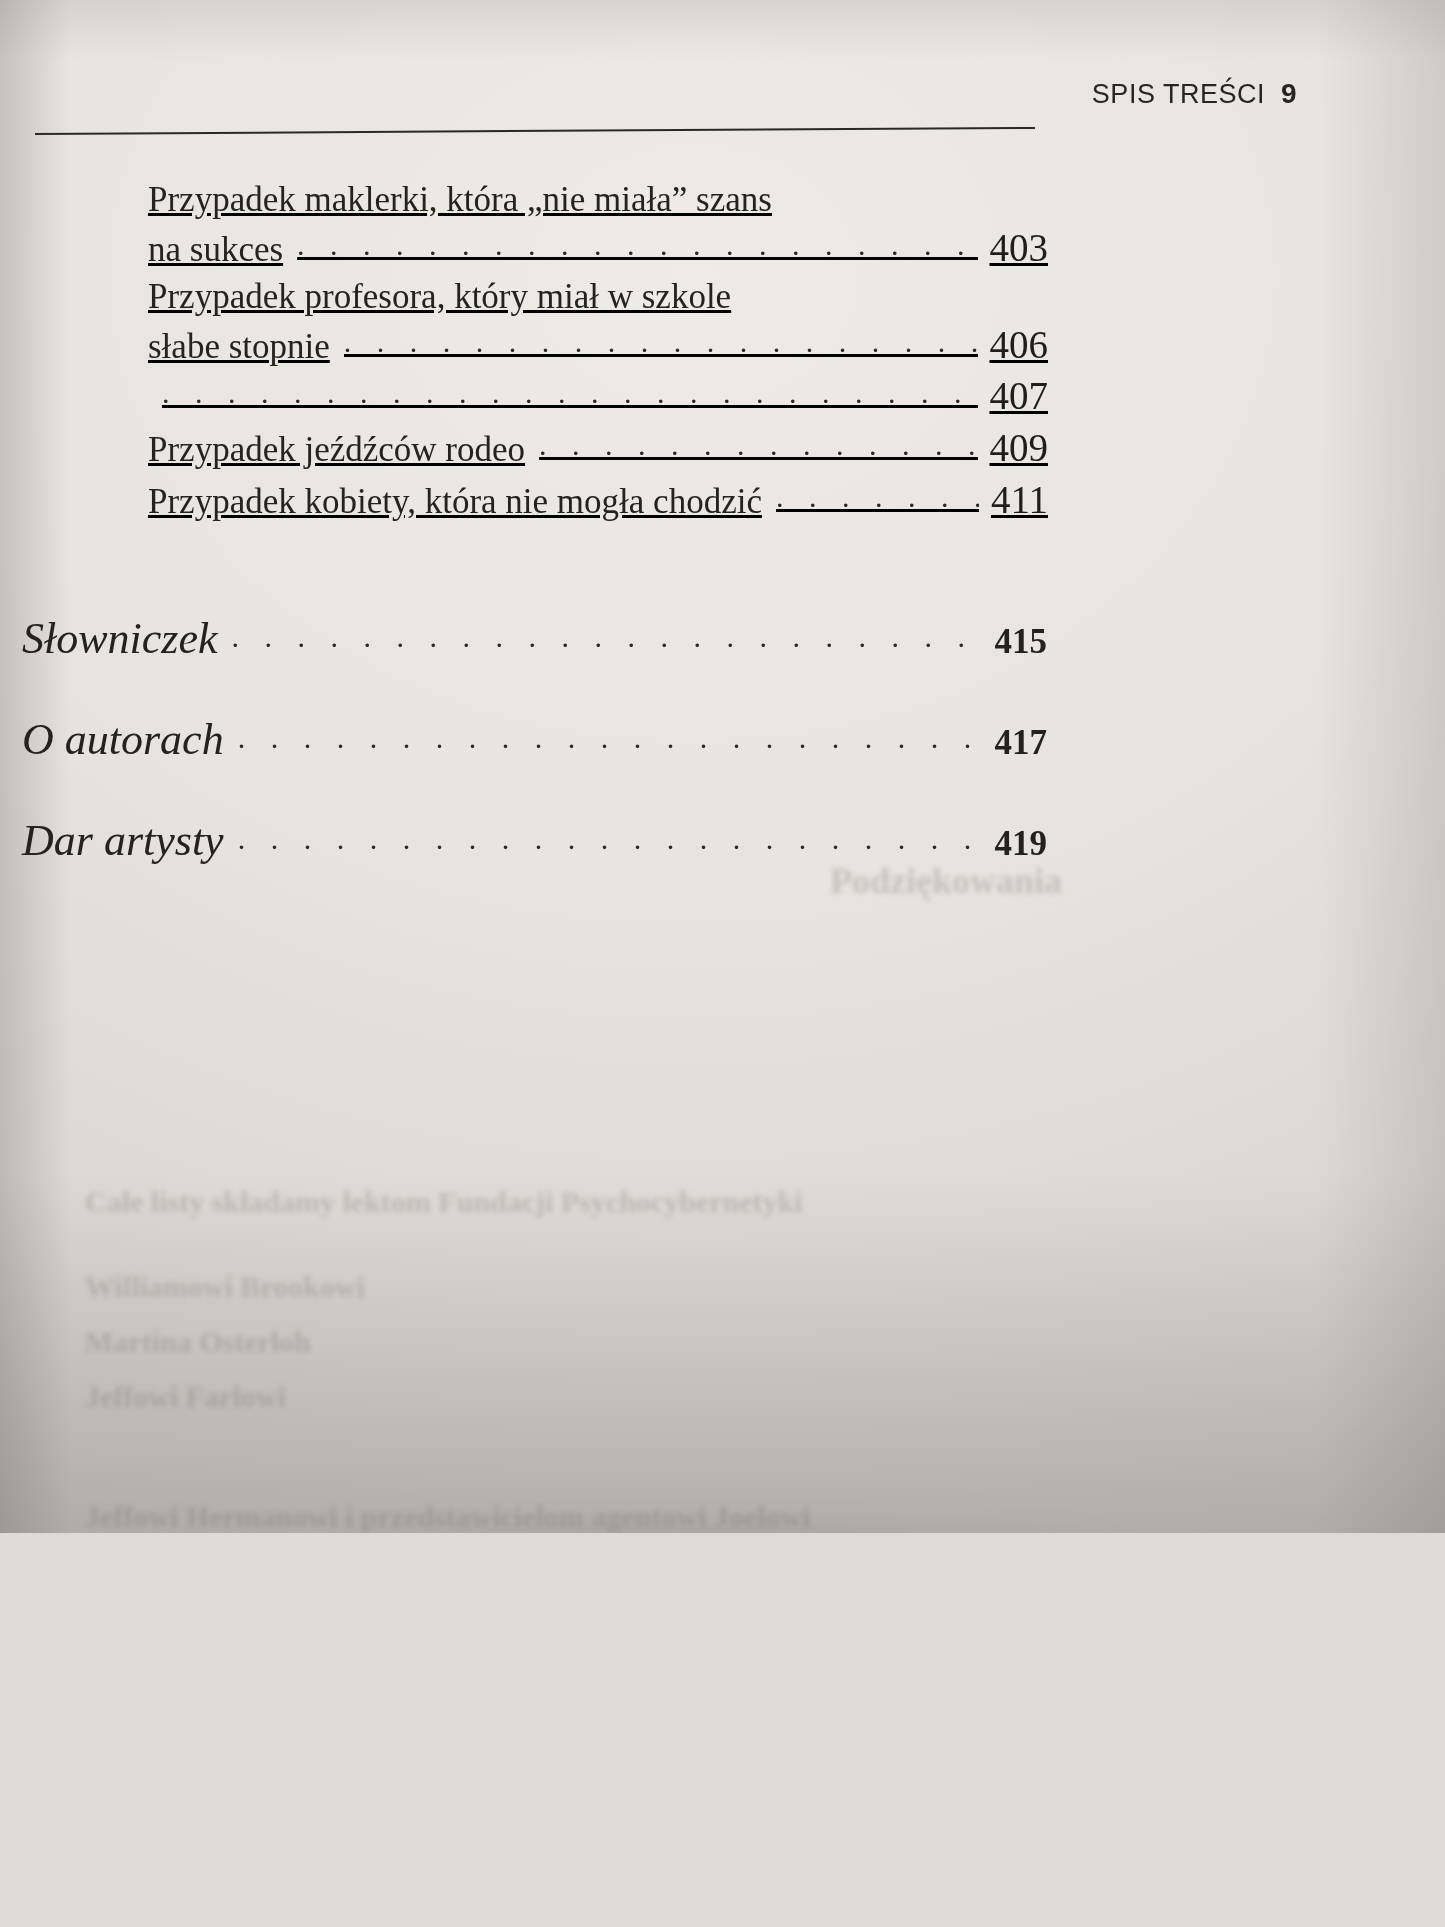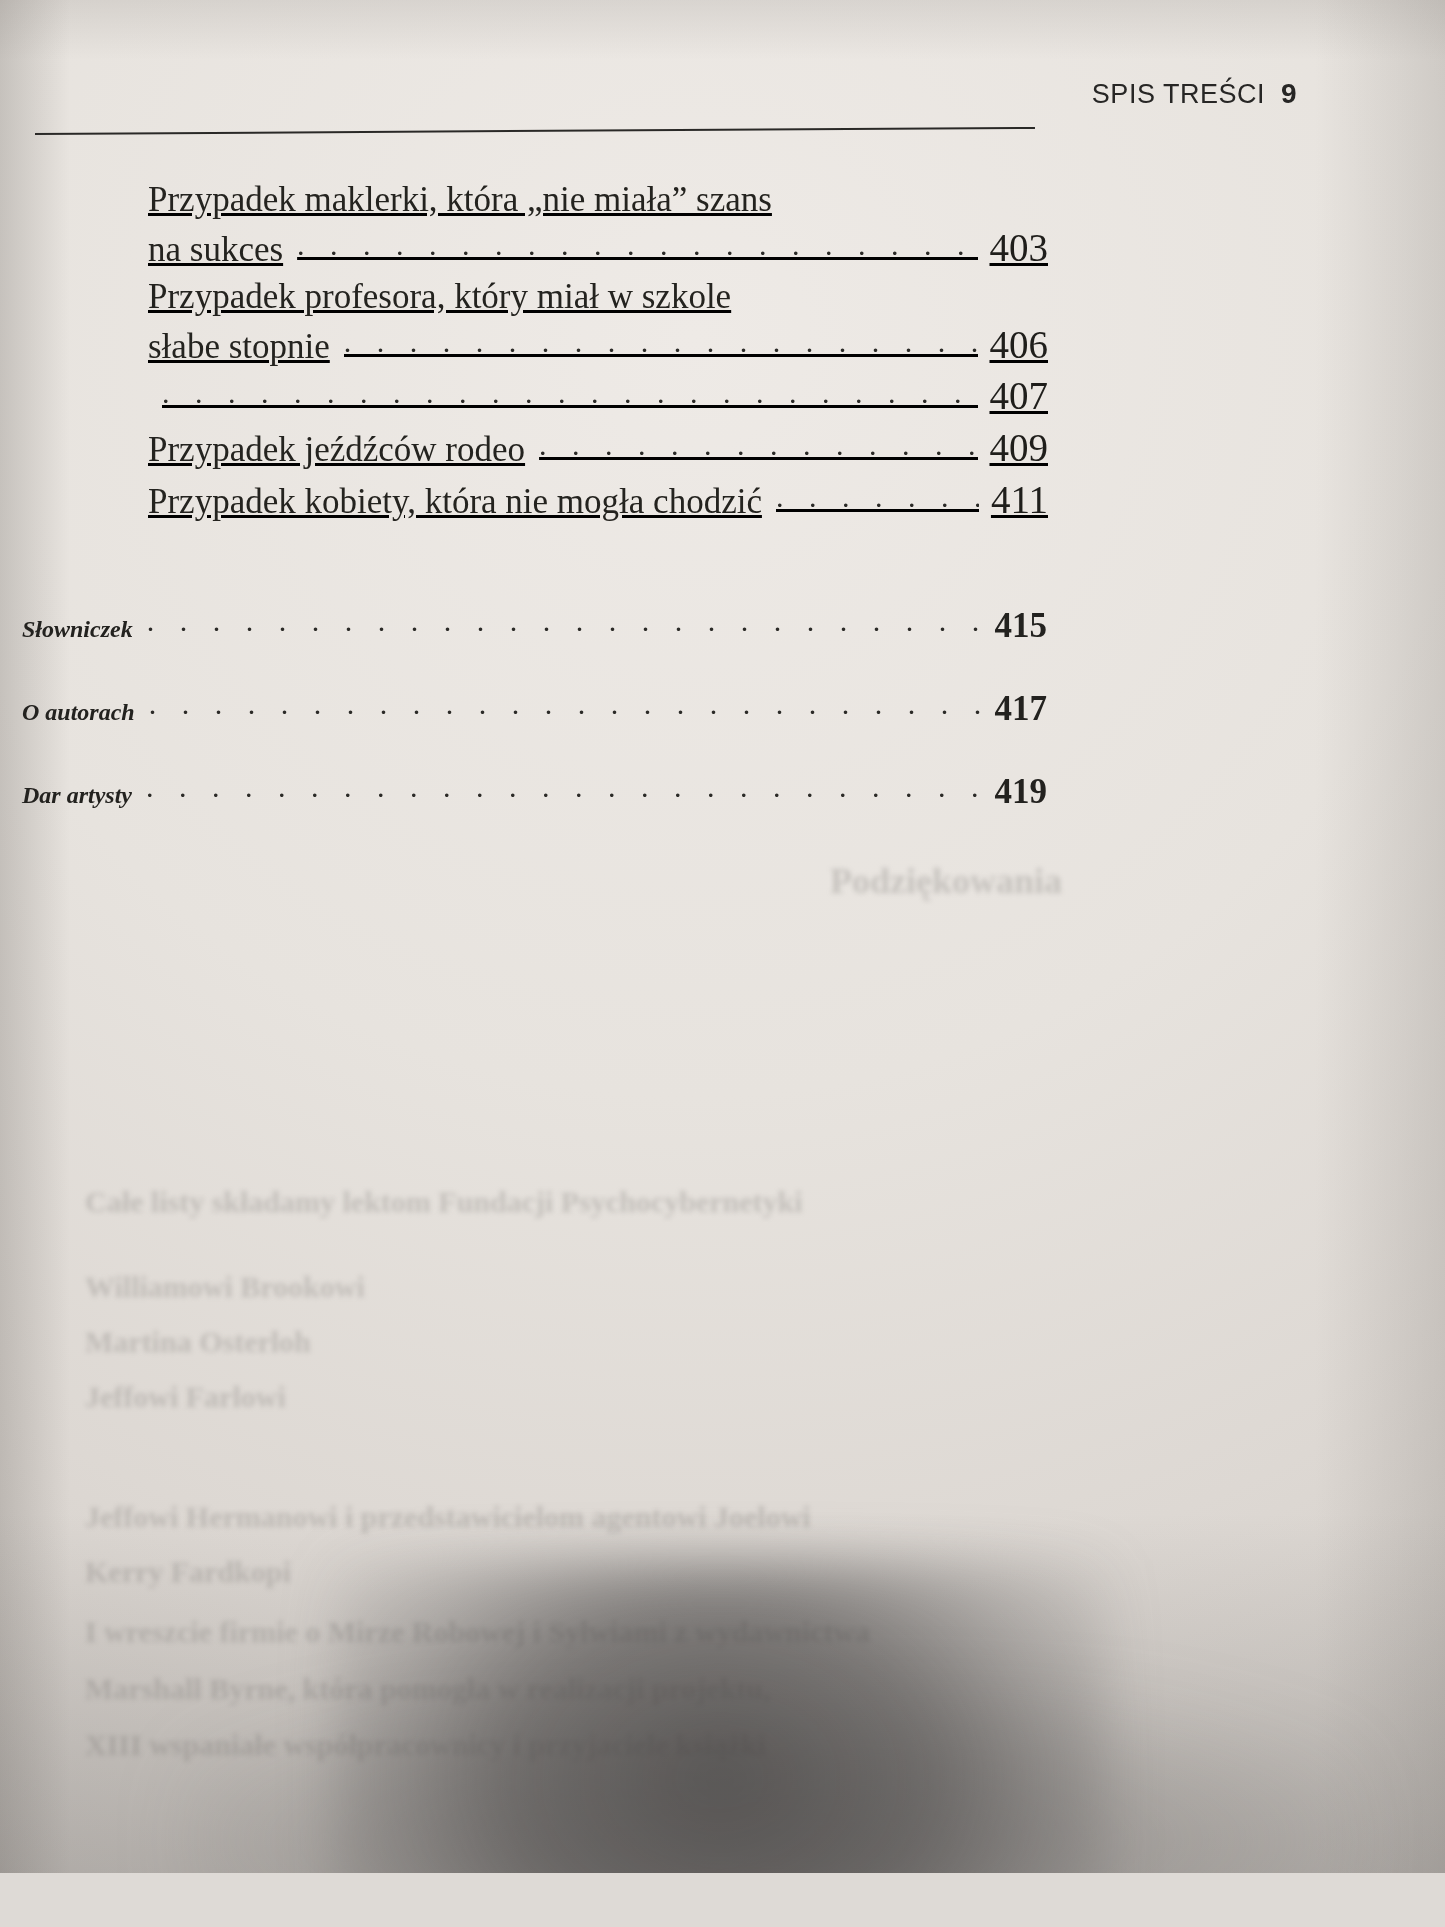--- a/index.html
+++ b/index.html
@@ -11,21 +11,21 @@
     height: 1927px;
     background: #dedad6;
     font-family: "Liberation Serif", serif;
     overflow: hidden;
   }
 
   
   .page {
     position: relative;
     width: 1445px;
-    height: 1873px;
+    height: 1533px;
     background:
       radial-gradient(ellipse 120% 90% at 48% 18%, #eeeae6 0%, #e7e3de 45%, #ddd8d3 75%, #d2cdc8 100%);
     overflow: hidden;
   }
   
   .shade-left {
     position: absolute;
     left: 0; top: 0;
     width: 70px; height: 100%;
     background: linear-gradient(to right, rgba(120,115,110,0.30), rgba(120,115,110,0.0));
@@ -157,22 +157,22 @@
     align-items: baseline;
     font-size: 34px;
     line-height: 1.0;
     color: #23221f;
     margin-bottom: 40px;
     white-space: nowrap;
   }
   .entry-back .label {
     flex: 0 0 auto;
     font-style: italic;
-    font-weight: 700;
-    font-size: 24px;
+    font-weight: 400;
+    font-size: 44px;
     margin-top: 17px;
   }
   .entry-back .leader {
     flex: 1 1 auto;
     margin: 0 10px 0 14px;
     position: relative;
     top: -6px;
     overflow: hidden;
     white-space: nowrap;
     letter-spacing: 9px;

